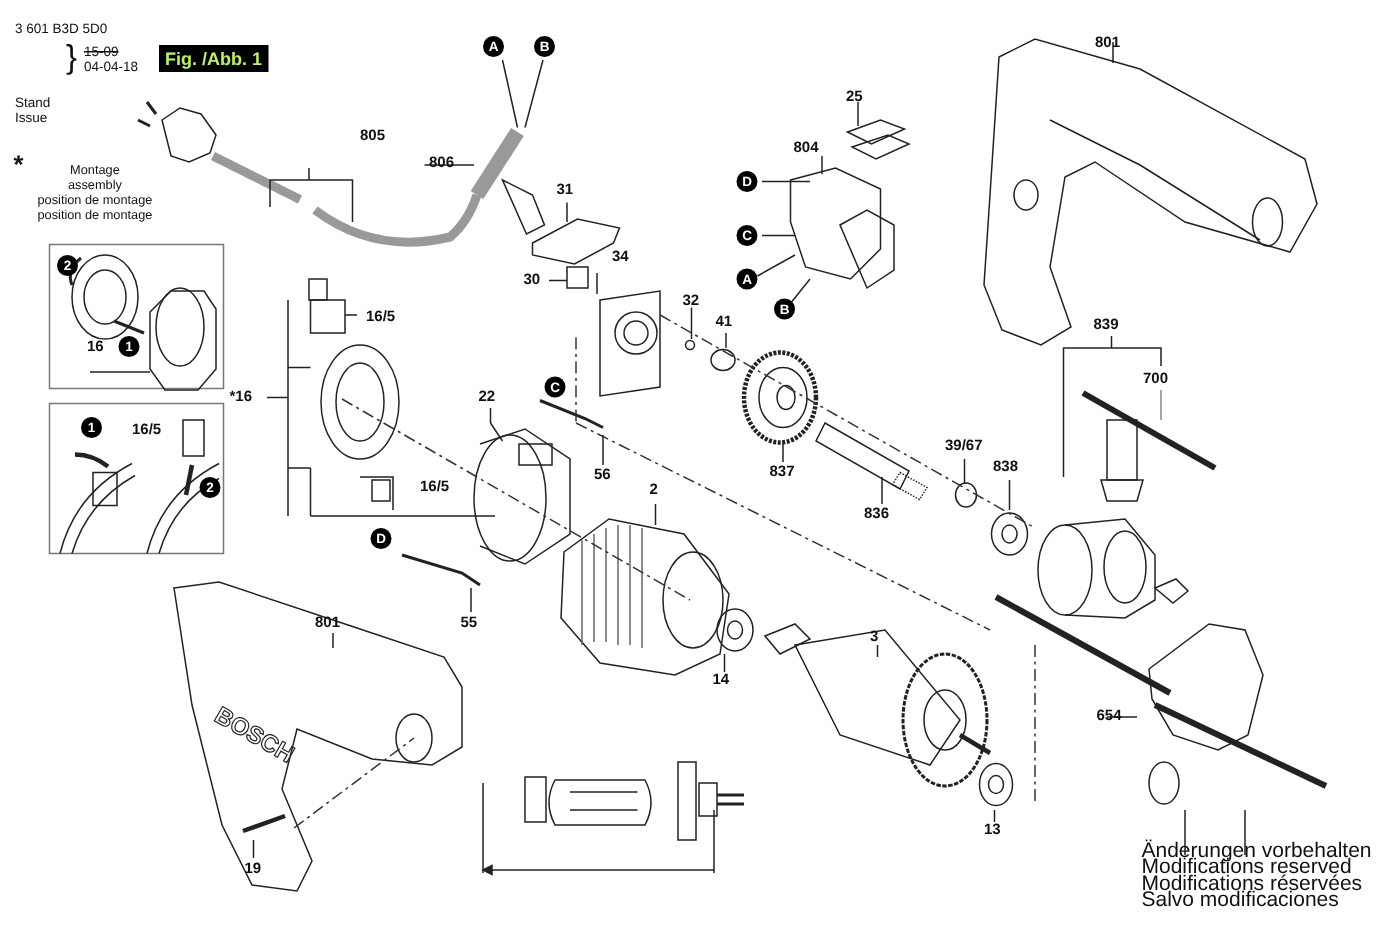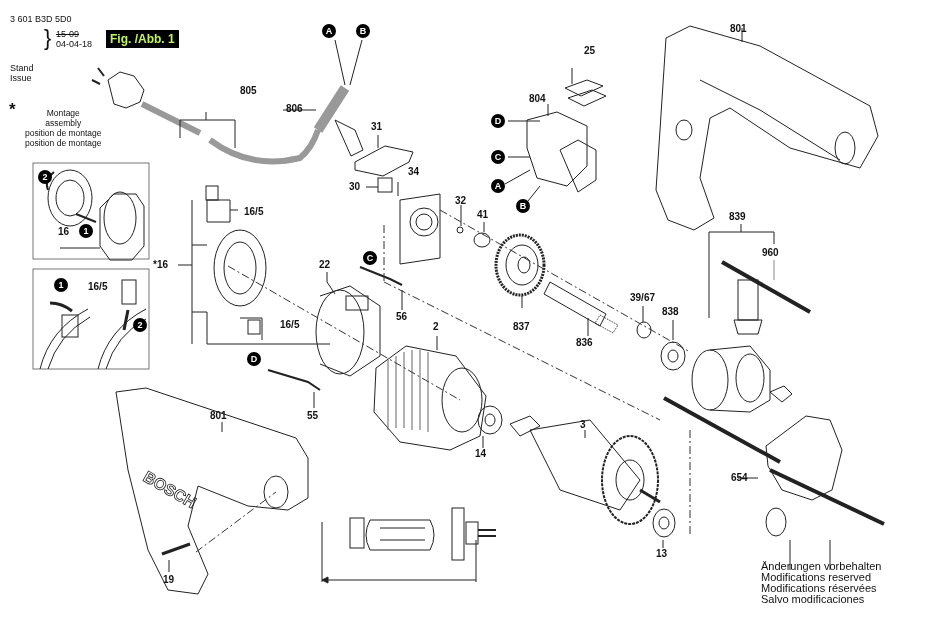--- a/index.html
+++ b/index.html
@@ -6,21 +6,21 @@
   body{width:930px;height:621px;position:relative;overflow:hidden;font-family:"Liberation Sans",sans-serif;color:#111;}
   .abs{position:absolute;}
   .hdr-code{left:10px;top:14px;font-size:9px;}
   .stand{left:10px;top:16px;font-size:9px;line-height:10px;margin-top:47px;}
   .brace{left:44px;top:27px;font-size:22px;line-height:22px;font-weight:200;}
   .dates{left:56px;top:29px;font-size:9px;line-height:10px;}
   .dates .strike{text-decoration:line-through;}
   .fig{left:106px;top:30px;background:#000;color:#bef264;font-weight:bold;font-size:12px;padding:2px 4px;}
   .star{left:9px;top:101px;font-size:17px;font-weight:bold;line-height:17px;}
   .assembly{left:25px;top:108px;font-size:8.5px;line-height:10px;text-align:center;}
-  .mods{left:761px;top:561px;font-size:11px;line-height:11px;}
+  .mods{left:761px;top:561px;font-size:14px;line-height:11px;}
   .lbl{position:absolute;font-size:10px;font-weight:bold;white-space:nowrap;}
   .circ{position:absolute;width:14px;height:14px;border-radius:50%;background:#000;color:#fff;font-size:9px;font-weight:bold;text-align:center;line-height:14px;}
   svg{position:absolute;left:0;top:0;}
 </style>
 </head>
 <body>
 
 <div class="abs hdr-code">3 601 B3D 5D0</div>
 <div class="abs stand">
   <div>Stand</div>
@@ -249,35 +249,35 @@
 <div class="circ" style="left:54px;top:278px;">1</div>
 <div class="circ" style="left:133px;top:318px;">2</div>
 
 <div class="lbl" style="left:193px;top:85px;padding-left:47px;">805</div>
 <div class="lbl" style="left:286px;top:103px;">806</div>
 <div class="lbl" style="left:371px;top:121px;">31</div>
 <div class="lbl" style="left:349px;top:181px;text-align:center;">30</div>
 <div class="lbl" style="left:408px;top:166px;">34</div>
 <div class="lbl" style="left:455px;top:195px;">32</div>
 <div class="lbl" style="left:477px;top:209px;">41</div>
-<div class="lbl" style="left:564px;top:45px;margin-left:20px;">25</div>
+<div class="lbl" style="left:564px;top:59px;">25</div>
 <div class="lbl" style="left:529px;top:93px;">804</div>
 <div class="lbl" style="left:730px;top:23px;">801</div>
 <div class="lbl" style="left:729px;top:211px;">839</div>
-<div class="lbl" style="left:762px;top:247px;">960</div>
+<div class="lbl" style="left:762px;top:247px;">700</div>
 <div class="lbl" style="left:244px;top:206px;">16/5</div>
 <div class="lbl" style="left:280px;top:319px;">16/5</div>
 <div class="lbl" style="left:88px;top:281px;">16/5</div>
 <div class="lbl" style="left:58px;top:226px;">16</div>
 <div class="lbl" style="left:153px;top:259px;">*16</div>
 <div class="lbl" style="left:319px;top:259px;">22</div>
 <div class="lbl" style="left:396px;top:311px;">56</div>
 <div class="lbl" style="left:307px;top:410px;">55</div>
 <div class="lbl" style="left:433px;top:321px;">2</div>
-<div class="lbl" style="left:513px;top:321px;">837</div>
+<div class="lbl" style="left:513px;top:309px;">837</div>
 <div class="lbl" style="left:576px;top:337px;text-align:center;">836</div>
 <div class="lbl" style="left:630px;top:292px;">39/67</div>
 <div class="lbl" style="left:662px;top:306px;">838</div>
 <div class="lbl" style="left:475px;top:448px;">14</div>
 <div class="lbl" style="left:580px;top:419px;">3</div>
 <div class="lbl" style="left:656px;top:548px;">13</div>
 <div class="lbl" style="left:714px;top:472px;padding-left:17px;">654</div>
 <div class="lbl" style="left:210px;top:410px;">801</div>
 <div class="lbl" style="left:163px;top:574px;">19</div>
 

